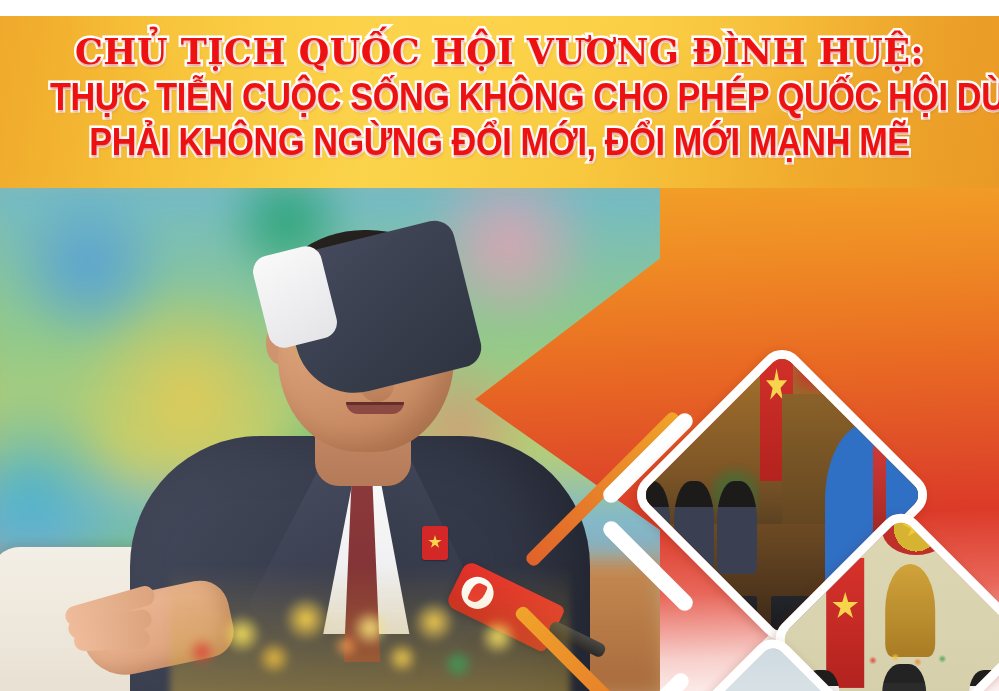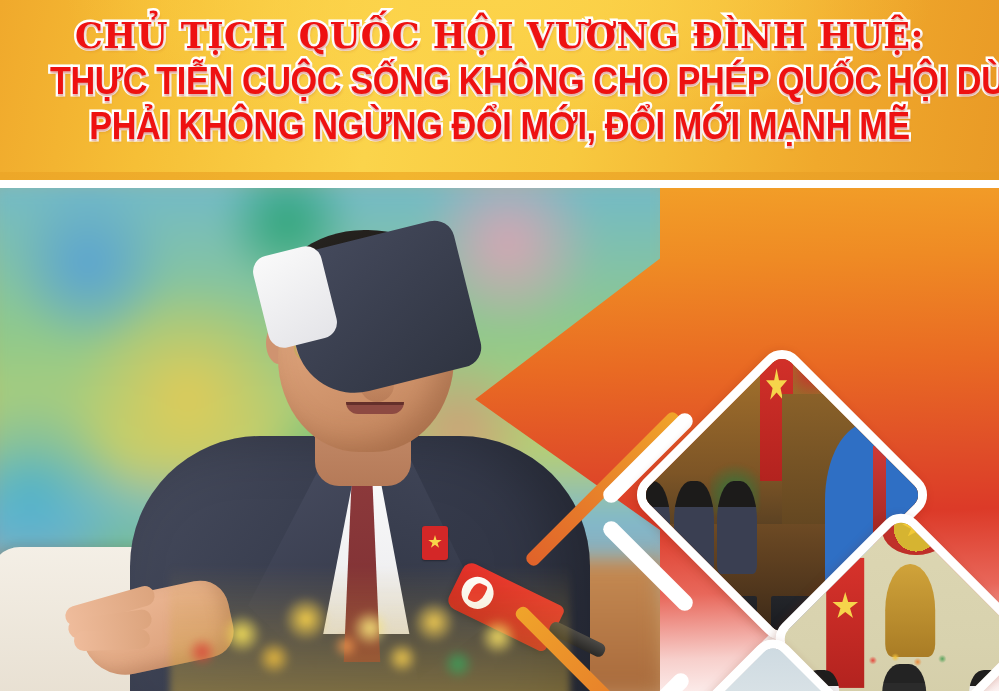--- a/index.html
+++ b/index.html
@@ -11,21 +11,21 @@
   }
   #poster {
     position:relative;
     width:999px; height:691px;
     overflow:hidden;
     background:#fff;
   }
 
   
   #header {
-    position:absolute; left:0; top:0; width:999px; height:180px;
+    position:absolute; left:0; top:16px; width:999px; height:180px;
     background:
       radial-gradient(ellipse 70% 120% at 50% 0%, #fcd34a 0%, rgba(252,211,74,0) 62%),
       linear-gradient(100deg, #f0a92c 0%, #f6bf36 16%, #fbd44b 38%, #f8c93f 58%, #f0a92c 82%, #e99a26 100%);
     overflow:hidden;
     padding-left:36px;
   }
   #header:after{
     content:""; position:absolute; left:0; right:0; bottom:0; height:8px;
     background:linear-gradient(90deg,#eda728,#f2b52f 40%,#e89a24);
   }

